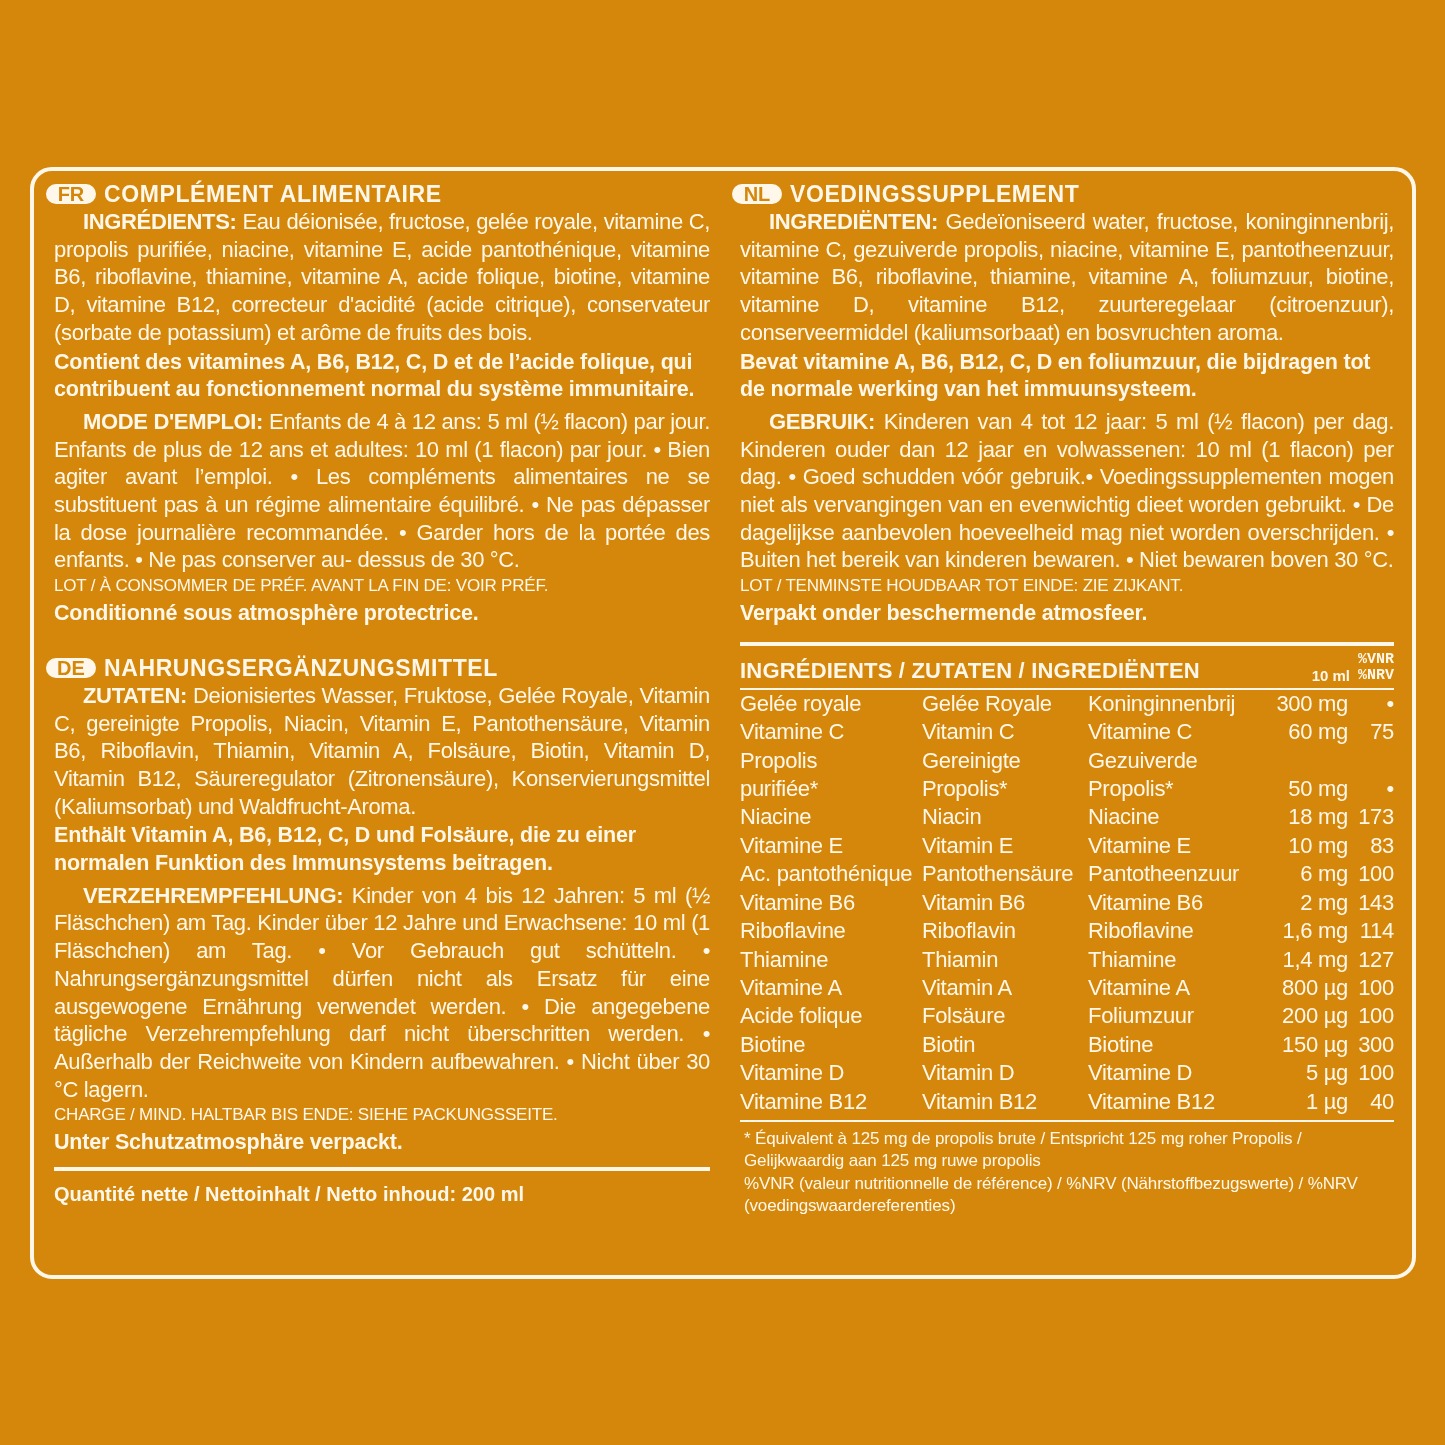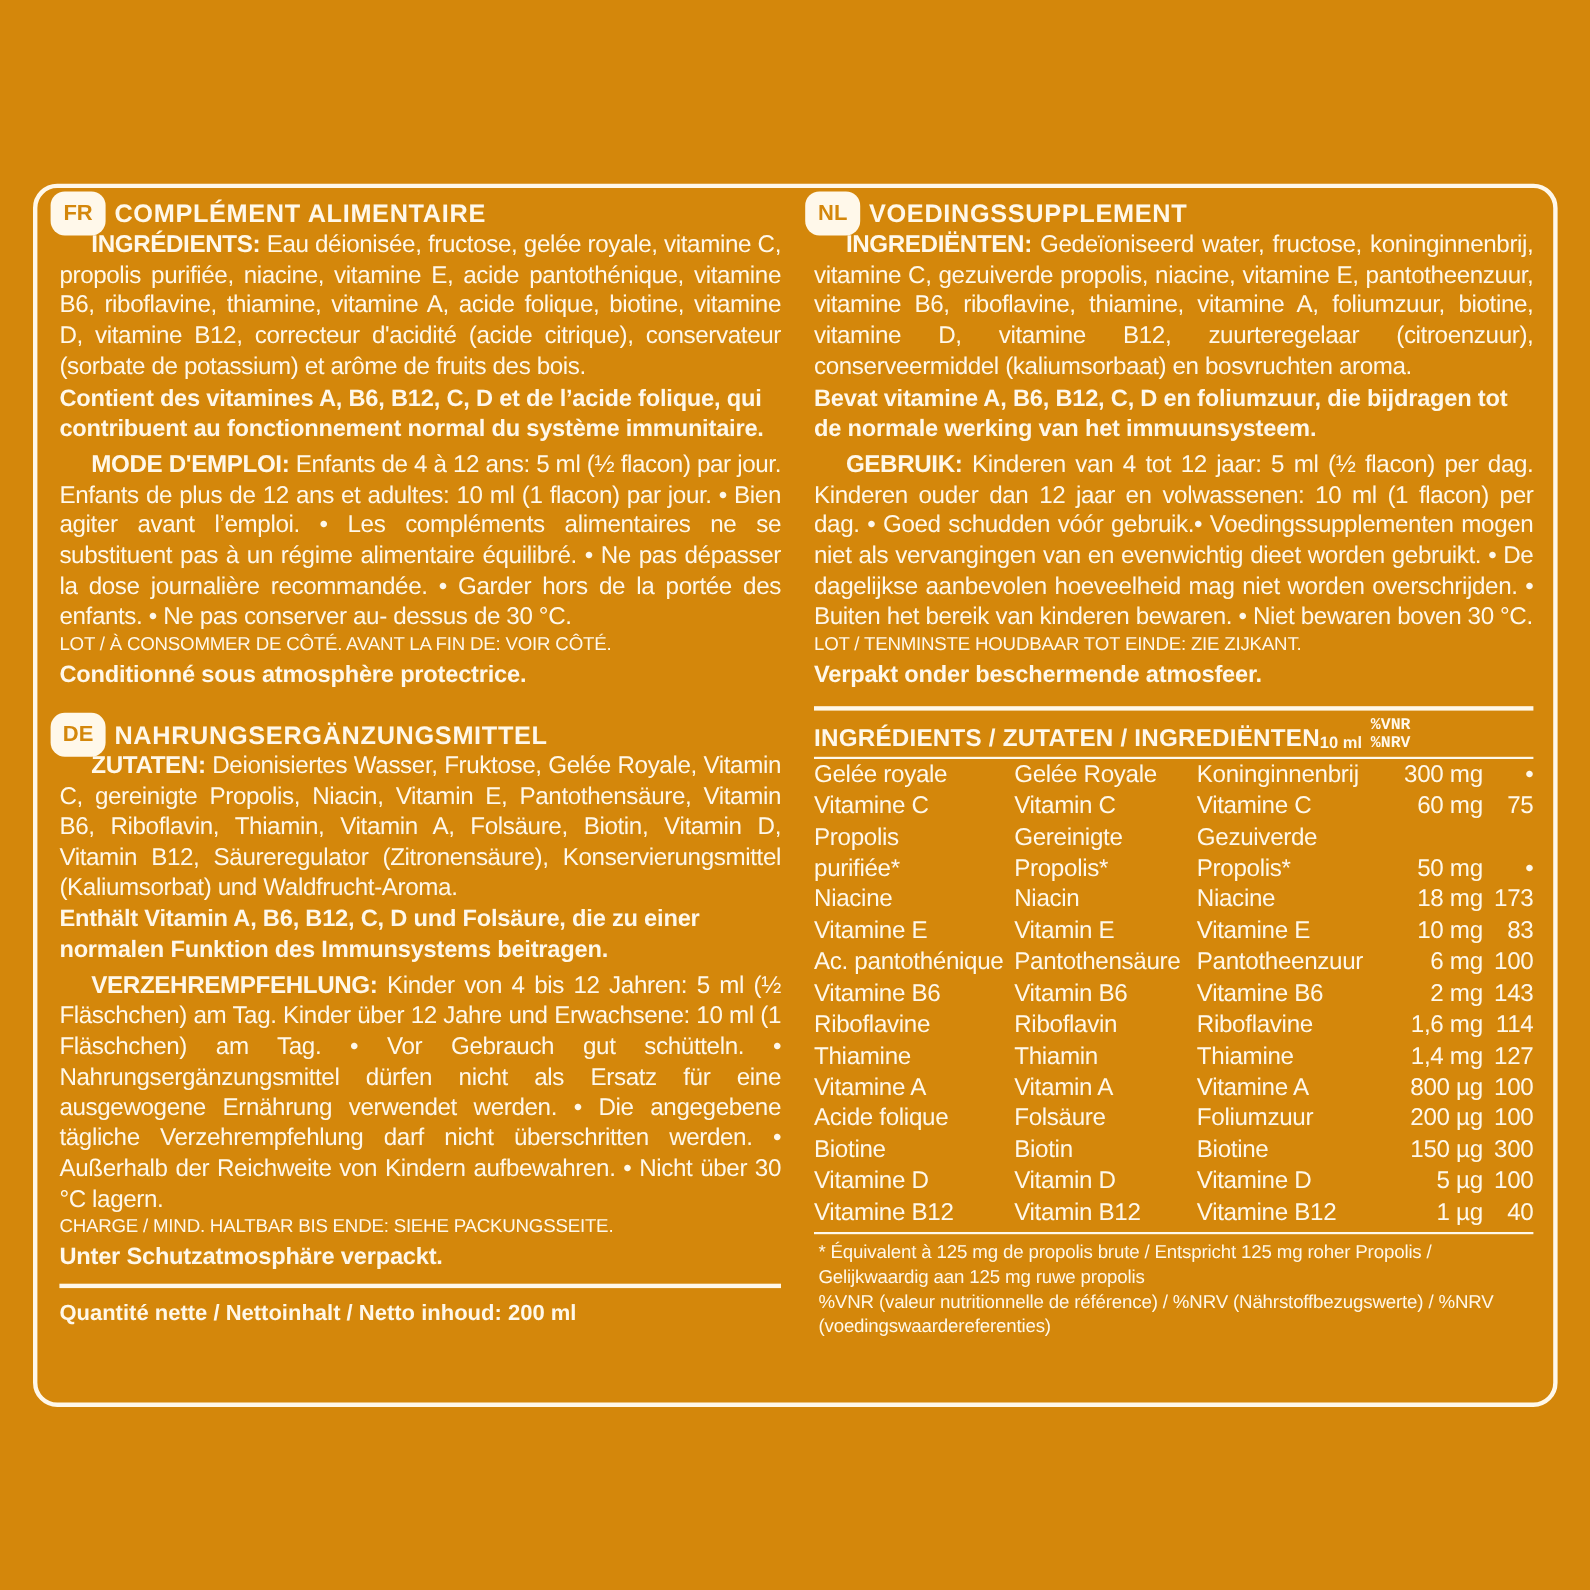--- a/index.html
+++ b/index.html
@@ -36,21 +36,21 @@
     margin-bottom: 0;
     transform: scaleX(1.0);
   }
   .badge {
     display: inline-flex; align-items: center; justify-content: center;
     background: #FFF8EA;
     color: #D4870B;
     font-weight: bold;
     font-size: 20px;
     border-radius: 13px;
-    width: 50px; height: 40px;
+    width: 50px; height: 20px;
     margin-right: 8px;
     letter-spacing: 0;
   }
   .para {
     font-size: 22px;
     line-height: 27.7px;
     letter-spacing: -0.35px;
     margin: 0 0 0 8px;
     text-align: justify;
   }
@@ -74,21 +74,21 @@
     margin: 10px 0 0 8px;
   }
   .footer-net {
     font-weight: bold;
     font-size: 20px;
     margin: 12px 0 0 8px;
   }
   
   .tbl-rule-top { height: 4px; background: #FFF8EA; margin: 14px 0 0 8px; }
   .tbl-head {
-    display: flex; justify-content: flex-start; align-items: flex-end;
+    display: flex; justify-content: space-between; align-items: flex-end;
     margin: 6px 0 0 8px;
     font-weight: bold;
   }
   .tbl-head .title { font-size: 22px; letter-spacing: 0.2px; }
   .tbl-head .units { display: flex; align-items: flex-end; font-size: 15px; }
   .tbl-head .units .ml { margin-right: 8px; }
   .tbl-head .units .pct { display: flex; flex-direction: column; text-align: right; line-height: 16px; font-family: Liberation Mono, monospace; }
   .tbl-rule-thin { height: 2px; background: #FFF8EA; margin: 4px 0 0 8px; }
   table.nut {
     border-collapse: collapse;
@@ -116,21 +116,21 @@
 <div class="col col-left">
 
   <section>
     <div class="section-head">
       <span class="badge">FR</span>
       <span>COMPLÉMENT ALIMENTAIRE</span>
     </div>
     <p class="para"><b>INGRÉDIENTS:</b> <span>Eau déionisée, fructose, gelée royale, vitamine C, propolis purifiée, niacine, vitamine E, acide pantothénique, vitamine B6, riboflavine, thiamine, vitamine A, acide folique, biotine, vitamine D, vitamine B12, correcteur d'acidité (acide citrique), conservateur (sorbate de potassium) et arôme de fruits des bois.</span></p>
     <p class="bold-para">Contient des vitamines A, B6, B12, C, D et de l’acide folique, qui contribuent au fonctionnement normal du système immunitaire.</p>
     <p class="para"><b>MODE D'EMPLOI:</b> <span>Enfants de 4 à 12 ans: 5 ml (½ flacon) par jour. Enfants de plus de 12 ans et adultes: 10 ml (1 flacon) par jour. • Bien agiter avant l’emploi. • Les compléments alimentaires ne se substituent pas à un régime alimentaire équilibré. • Ne pas dépasser la dose journalière recommandée. • Garder hors de la portée des enfants. • Ne pas conserver au- dessus de 30 °C.</span></p>
-    <p class="small-caps">LOT / À CONSOMMER DE CÔTÉ. AVANT LA FIN DE: VOIR CÔTÉ.</p>
+    <p class="small-caps">LOT / À CONSOMMER DE PRÉF. AVANT LA FIN DE: VOIR PRÉF.</p>
     <p class="bold-para">Conditionné sous atmosphère protectrice.</p>
   </section>
 
   <section class="de-section">
     <div class="section-head">
       <span class="badge">DE</span>
       <span>NAHRUNGSERGÄNZUNGSMITTEL</span>
     </div>
     <p class="para"><b>ZUTATEN:</b> <span>Deionisiertes Wasser, Fruktose, Gelée Royale, Vitamin C, gereinigte Propolis, Niacin, Vitamin E, Pantothensäure, Vitamin B6, Riboflavin, Thiamin, Vitamin A, Folsäure, Biotin, Vitamin D, Vitamin B12, Säureregulator (Zitronensäure), Konservierungsmittel (Kaliumsorbat) und Waldfrucht-Aroma.</span></p>
     <p class="bold-para">Enthält Vitamin A, B6, B12, C, D und Folsäure, die zu einer normalen Funktion des Immunsystems beitragen.</p>

